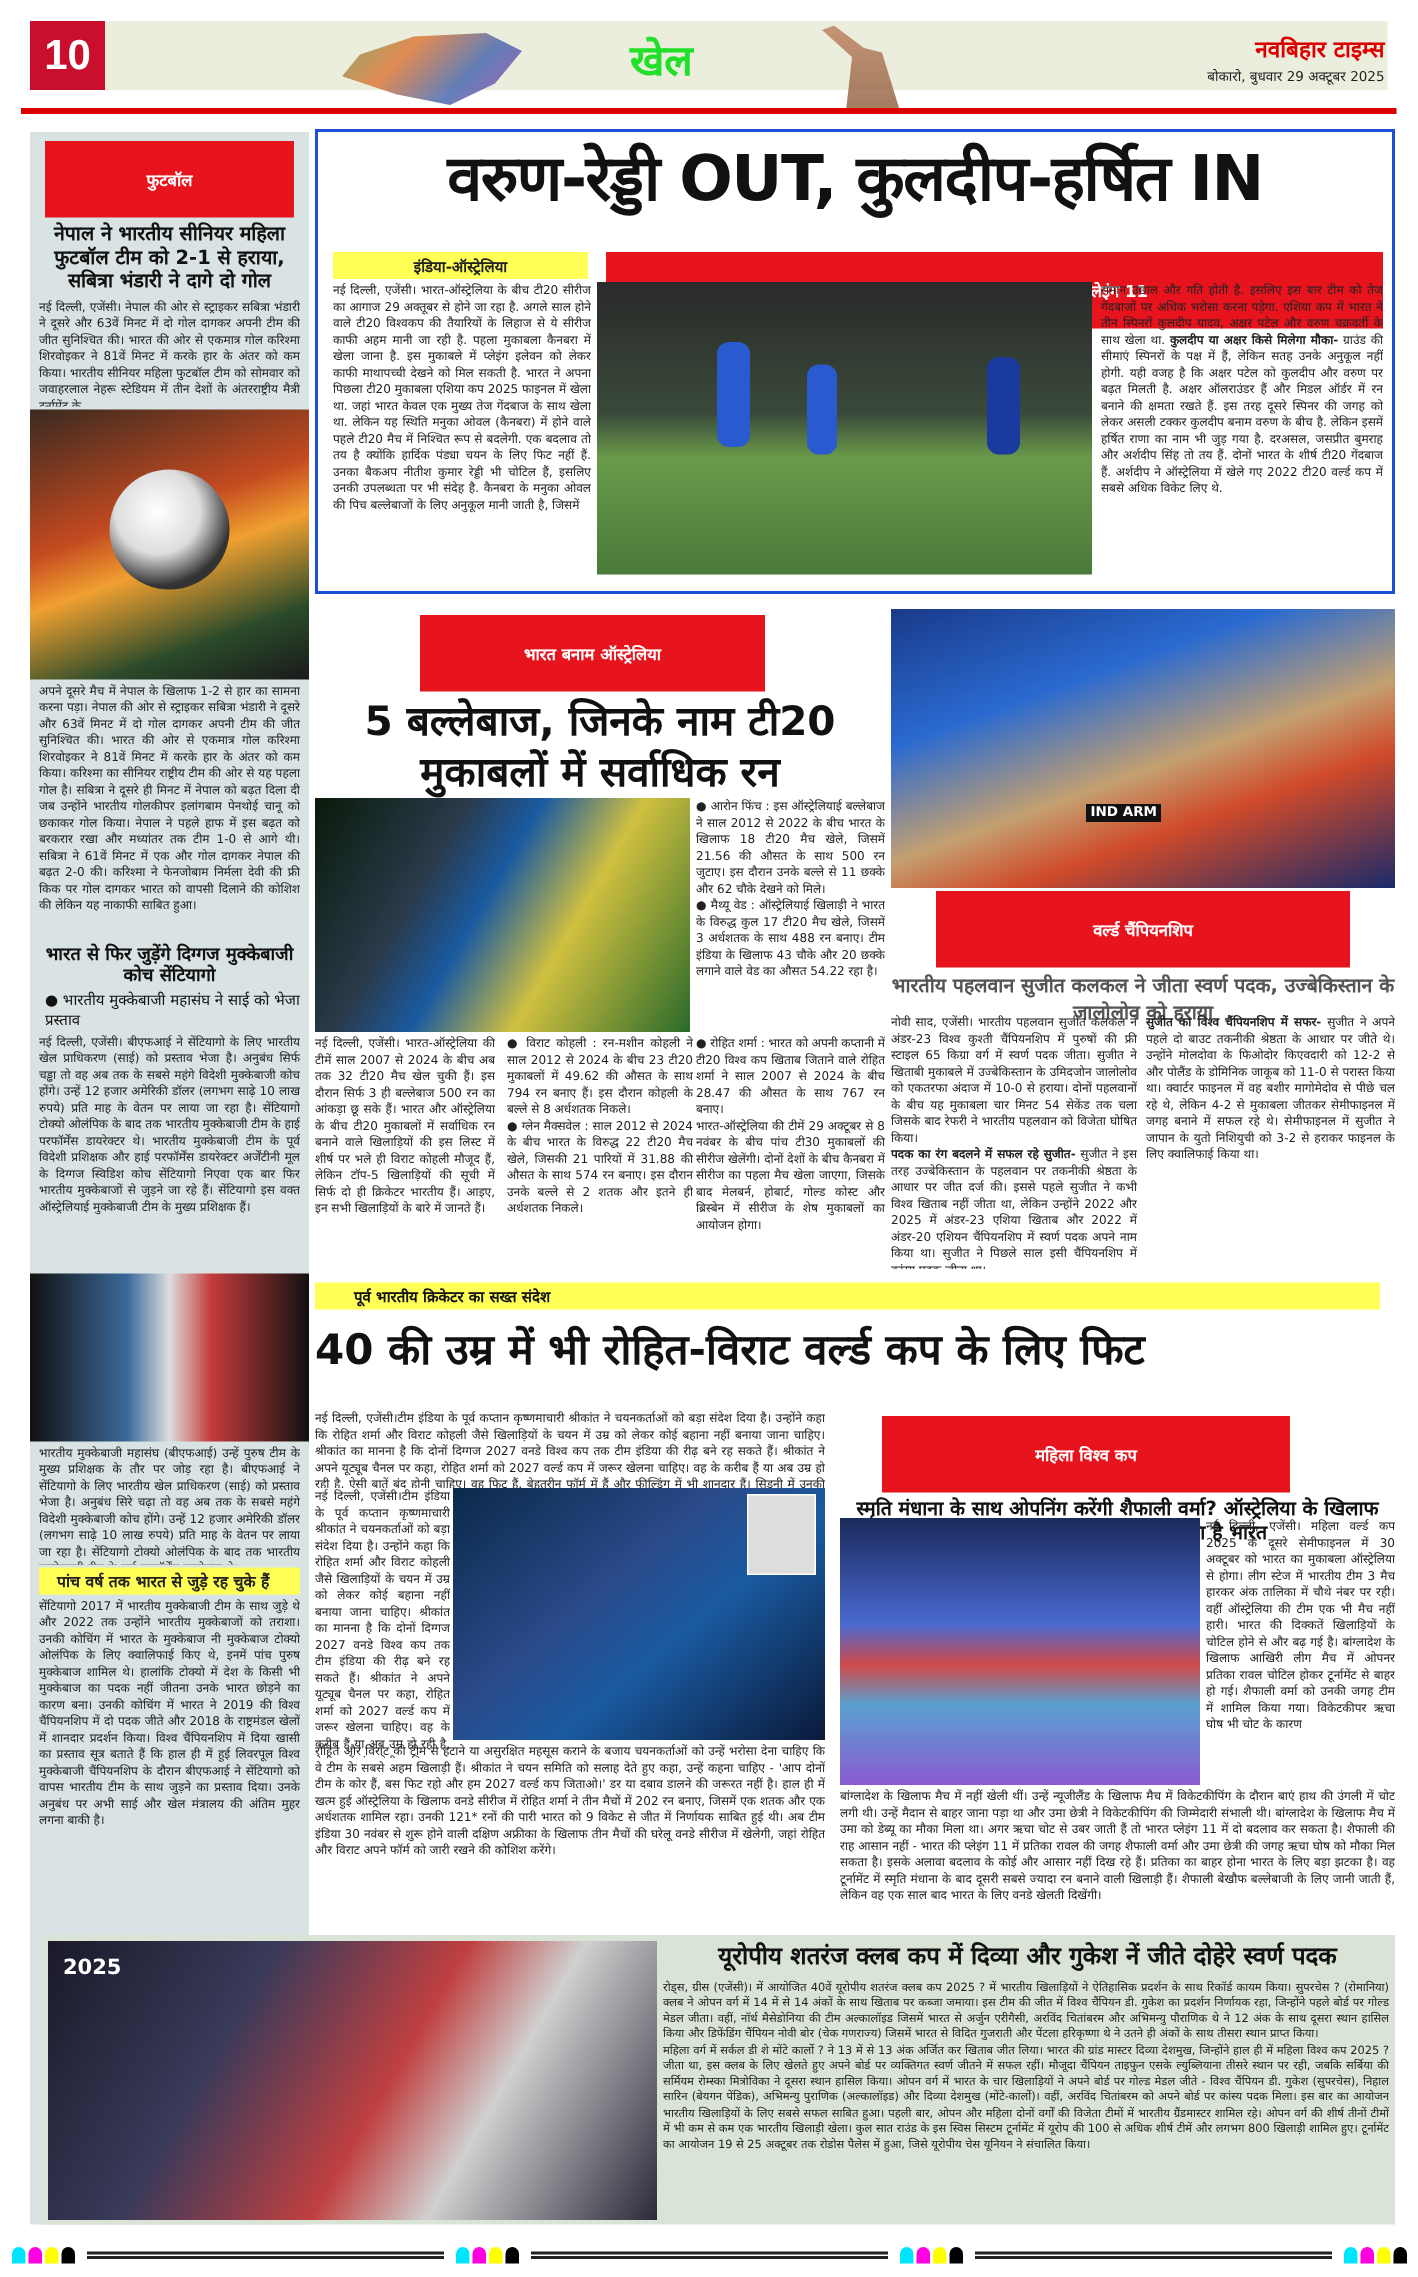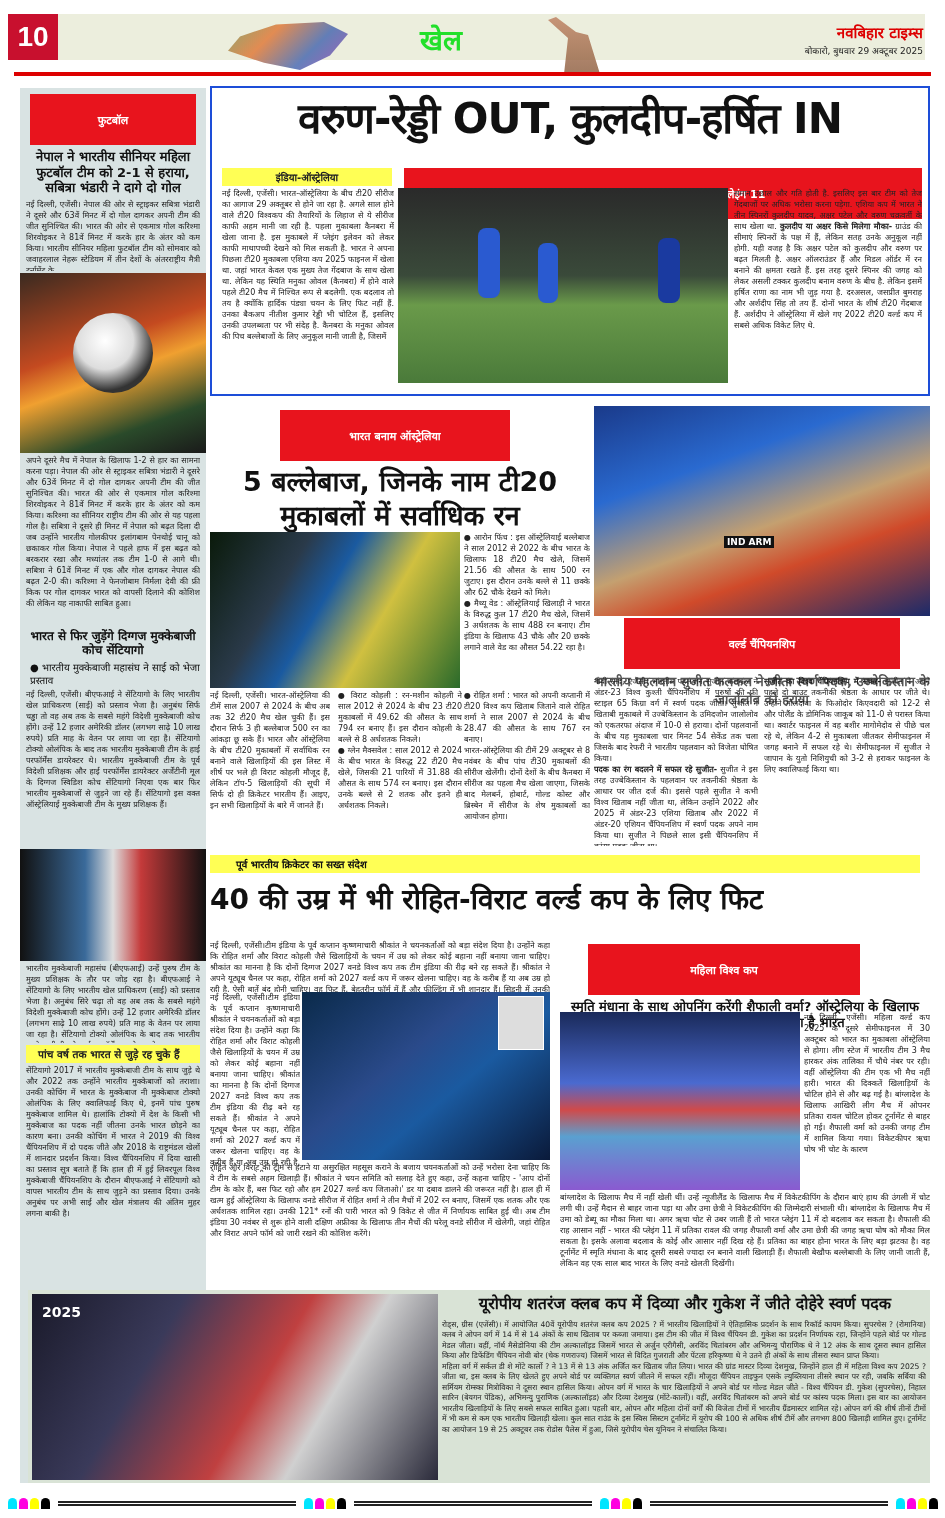--- a/index.html
+++ b/index.html
@@ -1,19 +1,19 @@
 <!DOCTYPE html>
 <html><head>
 <meta charset="utf-8">
 <style>
 *{box-sizing:border-box;margin:0;padding:0}
 body{width:945px;height:1518px;background:#fff;font-family:"DejaVu Sans",sans-serif;position:relative;overflow:hidden;color:#111}
 .abs{position:absolute}
 .masthead{left:20px;top:14px;width:905px;height:46px;background:#eceedd}
-.pagenum{left:8px;top:14px;width:50px;height:46px;background:#c8102e;color:#fff;font:bold 28px "Liberation Sans",sans-serif;display:flex;align-items:center;justify-content:center}
+.pagenum{left:20px;top:14px;width:50px;height:46px;background:#c8102e;color:#fff;font:bold 28px "Liberation Sans",sans-serif;display:flex;align-items:center;justify-content:center}
 .section-title{left:420px;top:20px;color:#22e02a;font:bold 28px "DejaVu Sans",sans-serif}
 .brand{right:22px;top:22px;text-align:right}
 .brand .name{color:#d00;font:bold 15px "DejaVu Sans",sans-serif}
 .brand .date{font:9px "DejaVu Sans",sans-serif;color:#222;margin-top:2px}
 .redline{left:14px;top:72px;width:917px;height:4px;background:#d00}
 .deco1{left:228px;top:22px;width:120px;height:48px;background:linear-gradient(135deg,#7a9a5a,#e07a3a,#4a6ab0,#9a4ab0);clip-path:polygon(10% 30%,40% 5%,80% 0,100% 25%,85% 70%,60% 100%,30% 85%,0 60%);opacity:.85}
 .deco2{left:540px;top:14px;width:80px;height:60px;background:linear-gradient(180deg,#c08060,#8a5a3a);clip-path:polygon(30% 100%,35% 40%,10% 10%,20% 5%,45% 30%,60% 35%,75% 100%);opacity:.8}
 
 .leftcol{left:20px;top:88px;width:186px;height:1395px;background:#d9e3e3}
 .tag-red{background:#e8141d;color:#fff;text-align:center;font:bold 11px "DejaVu Sans",sans-serif;padding:18px 0}
@@ -96,21 +96,21 @@
     <div class="bullet">विराट कोहली : रन-मशीन कोहली ने साल 2012 से 2024 के बीच 23 टी20 मुकाबलों में 49.62 की औसत के साथ 794 रन बनाए हैं। इस दौरान कोहली के बल्ले से 8 अर्धशतक निकले।</div>
     <div class="bullet">ग्लेन मैक्सवेल : साल 2012 से 2024 के बीच भारत के विरुद्ध 22 टी20 मैच खेले, जिसकी 21 पारियों में 31.88 की औसत के साथ 574 रन बनाए। इस दौरान उनके बल्ले से 2 शतक और इतने ही अर्धशतक निकले।</div>
   </div>
   <div class="abs body" style="left:254px;top:290px;width:126px;height:150px;overflow:hidden">
     <div class="bullet">रोहित शर्मा : भारत को अपनी कप्तानी में टी20 विश्व कप खिताब जिताने वाले रोहित शर्मा ने साल 2007 से 2024 के बीच 28.47 की औसत के साथ 767 रन बनाए।</div>
     <div>भारत-ऑस्ट्रेलिया की टीमें 29 अक्टूबर से 8 नवंबर के बीच पांच टी30 मुकाबलों की सीरीज खेलेंगी। दोनों देशों के बीच कैनबरा में सीरीज का पहला मैच खेला जाएगा, जिसके बाद मेलबर्न, होबार्ट, गोल्ड कोस्ट और ब्रिस्बेन में सीरीज के शेष मुकाबलों का आयोजन होगा।</div>
   </div>
 </div>
 
 <div class="abs" style="left:594px;top:406px;width:336px;height:440px">
-  <div class="photo" style="height:210px;background:linear-gradient(160deg,#1a3a8a 0%,#2a6ad0 30%,#c4a070 55%,#d04a2a 70%,#1a2a6a 100%);position:relative">
+  <div class="photo" style="height:186px;background:linear-gradient(160deg,#1a3a8a 0%,#2a6ad0 30%,#c4a070 55%,#d04a2a 70%,#1a2a6a 100%);position:relative">
     <div style="position:absolute;left:130px;top:130px;color:#fff;font:bold 9px 'DejaVu Sans',sans-serif;background:#111;padding:1px 3px">IND ARM</div>
   </div>
   <div class="tag-red" style="margin:2px 30px 0 30px">वर्ल्ड चैंपियनशिप</div>
   <div class="hl" style="font-size:13px;margin-top:4px;line-height:1.4"><span style="color:#555">भारतीय पहलवान सुजीत कलकल ने जीता स्वर्ण पदक, उज्बेकिस्तान के जालोलोव को हराया</span></div>
   <div class="abs body" style="left:0;top:270px;width:164px;height:170px;overflow:hidden">
     <span>नोवी साद, एजेंसी। भारतीय पहलवान सुजीत कलकल ने अंडर-23 विश्व कुश्ती चैंपियनशिप में पुरुषों की फ्री स्टाइल 65 किग्रा वर्ग में स्वर्ण पदक जीता। सुजीत ने खिताबी मुकाबले में उज्बेकिस्तान के उमिदजोन जालोलोव को एकतरफा अंदाज में 10-0 से हराया। दोनों पहलवानों के बीच यह मुकाबला चार मिनट 54 सेकेंड तक चला जिसके बाद रेफरी ने भारतीय पहलवान को विजेता घोषित किया।</span><br>
     <b>पदक का रंग बदलने में सफल रहे सुजीत-</b>
     <span>सुजीत ने इस तरह उज्बेकिस्तान के पहलवान पर तकनीकी श्रेष्ठता के आधार पर जीत दर्ज की। इससे पहले सुजीत ने कभी विश्व खिताब नहीं जीता था, लेकिन उन्होंने 2022 और 2025 में अंडर-23 एशिया खिताब और 2022 में अंडर-20 एशियन चैंपियनशिप में स्वर्ण पदक अपने नाम किया था। सुजीत ने पिछले साल इसी चैंपियनशिप में कांस्य पदक जीता था।</span>
   </div>
   <div class="abs body" style="left:170px;top:270px;width:166px;height:170px;overflow:hidden">

